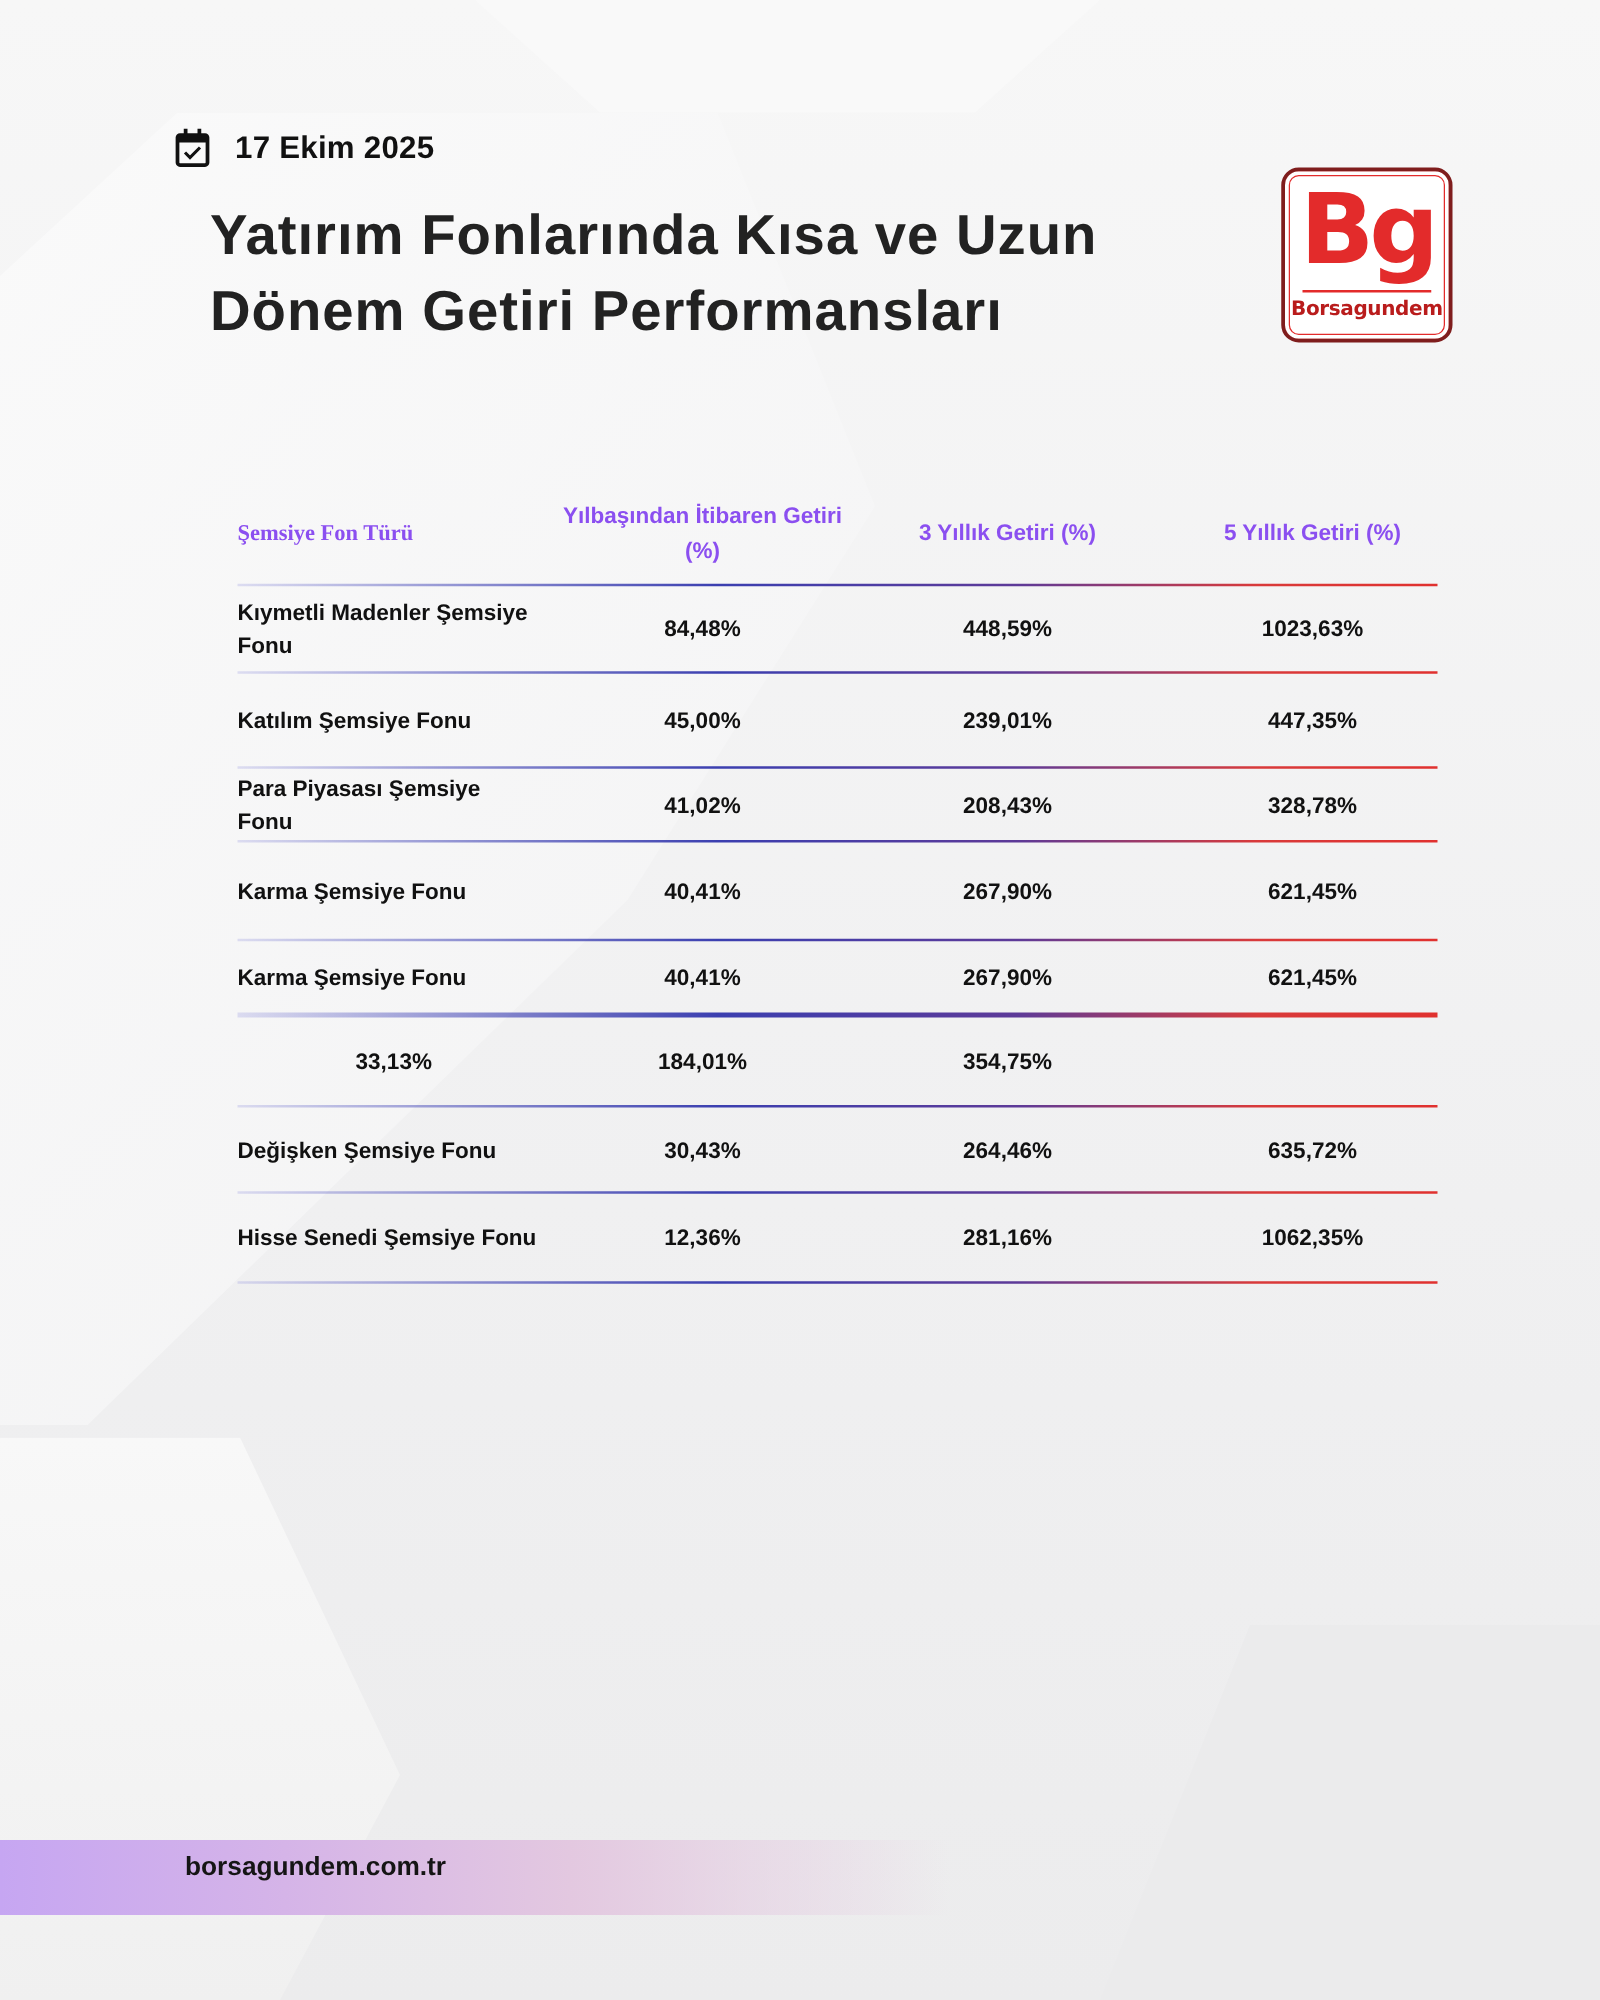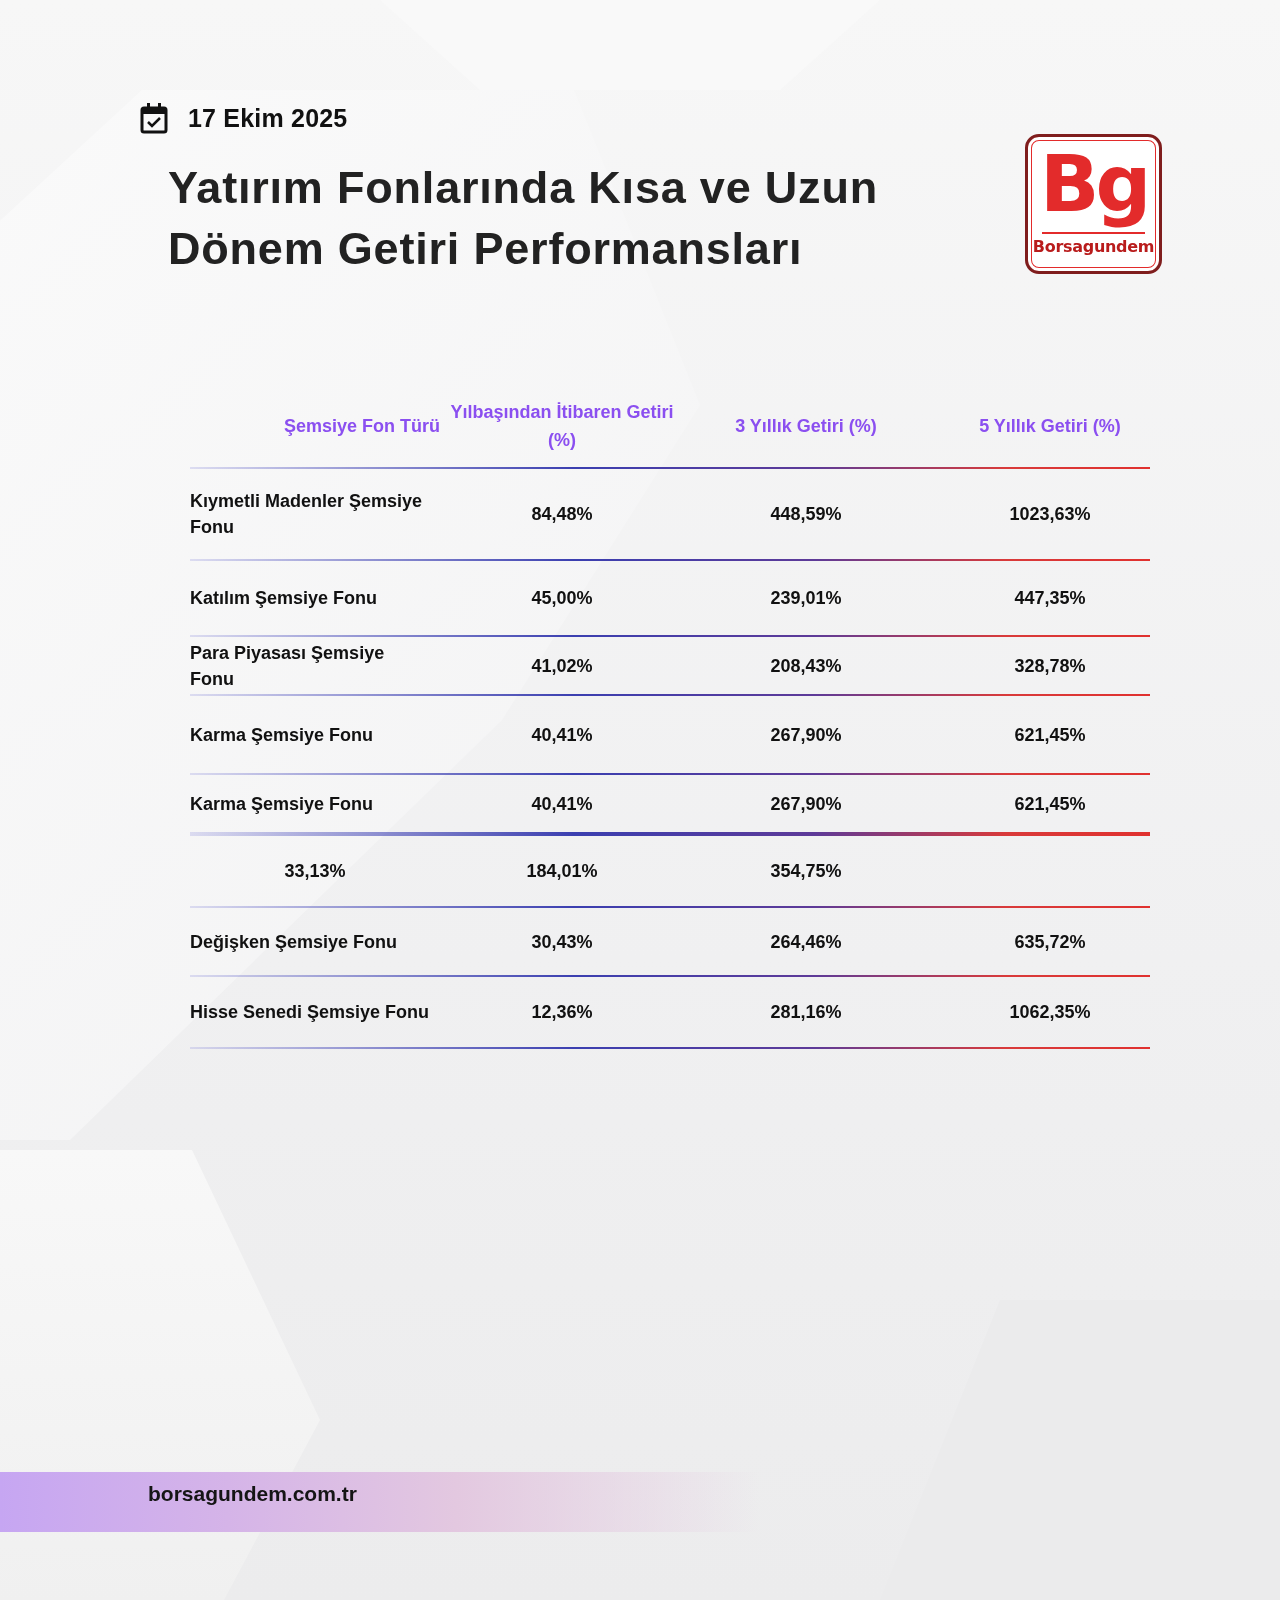--- a/index.html
+++ b/index.html
@@ -55,21 +55,21 @@
     letter-spacing: -0.3px; }
 
   .table { position: absolute; left: 190px; top: 385px; width: 960px; }
   .thead {
     display: grid; grid-template-columns: 250px 244px 244px 244px;
     height: 82px; align-items: center;
   }
   .th {
     color: #8b4ff0; font-size: 18px; font-weight: 700; text-align: center; line-height: 28px;
   }
-  .th.first { text-align: right; }
+  .th.first { text-align: left; font-family: Liberation Serif, serif; }
   .sep {
     height: 2px;
     background: linear-gradient(90deg, rgba(140,140,220,0.25) 0%, #3b3fb0 40%, #5d3a98 65%, #d93a3a 85%, #e0312f 100%);
   }
   .row {
     display: grid; grid-template-columns: 250px 244px 244px 244px;
     align-items: center;
   }
   .cell { font-size: 18px; font-weight: 700; color: #111; text-align: center; line-height: 26px; }
   .cell.name { text-align: left; padding-right: 10px; }
@@ -110,21 +110,21 @@
 
 <div class="table">
   <div class="thead">
     <div class="th first">Şemsiye Fon Türü</div>
     <div class="th">Yılbaşından İtibaren Getiri (%)</div>
     <div class="th">3 Yıllık Getiri (%)</div>
     <div class="th">5 Yıllık Getiri (%)</div>
   </div>
   <div class="sep"></div>
 
-  <div class="row" style="height:90px">
+  <div class="row" style="height:68px">
     <div class="cell name">Kıymetli Madenler Şemsiye Fonu</div>
     <div class="cell">84,48%</div>
     <div class="cell">448,59%</div>
     <div class="cell">1023,63%</div>
   </div>
   <div class="sep"></div>
 
   <div class="row" style="height:74px">
     <div class="cell name">Katılım Şemsiye Fonu</div>
     <div class="cell">45,00%</div>

